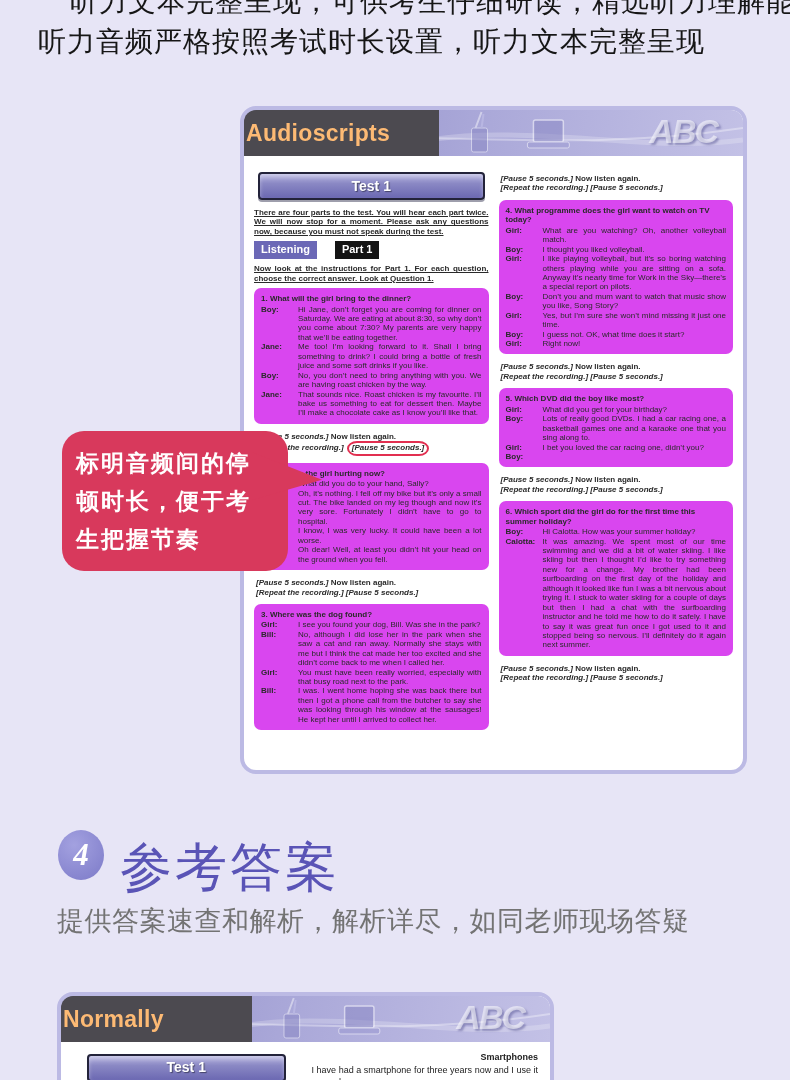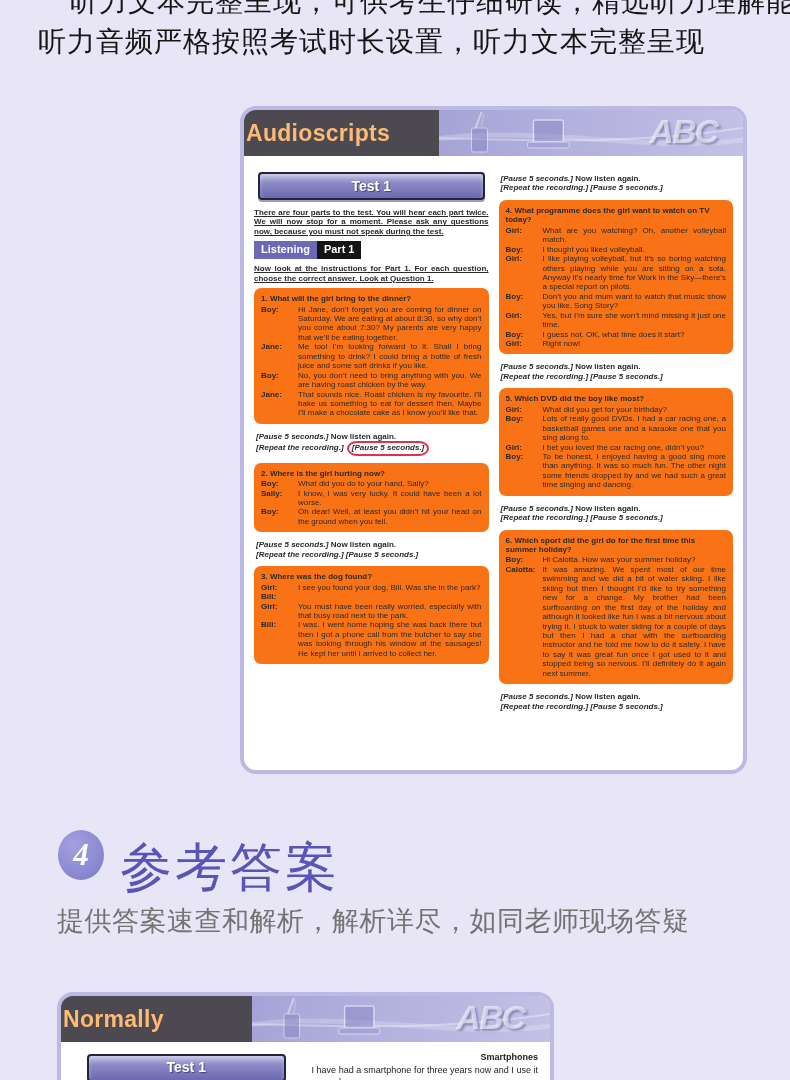--- a/index.html
+++ b/index.html
@@ -24,26 +24,26 @@
                 display:flex;align-items:center;padding-left:2px;box-sizing:border-box;
                 font-size:23px;font-weight:bold;letter-spacing:.3px;}
   .card-content{display:flex;gap:10px;padding:8px 10px;font-size:8px;line-height:1.18;color:#2a2a2a;}
   .col{flex:1;min-width:0;}
 
   .test-btn{height:24px;margin:8px 4px 8px;border-radius:4px;border:2px solid #23233a;
             background:linear-gradient(180deg,#b6b4e0 0%,#8a88c4 40%,#6b68b2 100%);
             color:#fff;font-weight:bold;font-size:14px;display:flex;align-items:center;justify-content:center;
             text-shadow:1px 1px 1px rgba(0,0,0,.45);box-shadow:0 2px 0 rgba(40,40,70,.45), inset 0 3px 4px rgba(255,255,255,.35);}
   .intro,.instructions{font-weight:bold;text-align:justify;margin:0 0 5px;text-decoration:underline;}
-  .badges{display:flex;margin:0 0 5px;}
+  .badges{display:flex;margin:0 0 5px;gap:18px;}
   .badge{color:#fff;font-weight:bold;font-size:11px;padding:2px 7px 3px;}
   .badge-listening{background:#6b68b6;}
   .badge-part{background:#141414;}
 
-  .qbox{background:#f97316;border-radius:7px;padding:6px 7px;margin:0 0 8px;}
+  .qbox{background:#d946ef;border-radius:7px;padding:6px 7px;margin:0 0 8px;}
   .q-title{font-weight:bold;margin-bottom:1px;}
   .turn{display:flex;}
   .spk{width:37px;flex:none;font-weight:bold;}
   .utt{flex:1;text-align:justify;}
 
   .pause{margin:0 2px 7px;font-weight:bold;}
   .it{font-style:italic;}
   .circled{display:inline-block;border:2px solid #e22f50;border-radius:12px/9px;padding:0 3px 1px;margin-left:1px;}
 
   
@@ -133,20 +133,24 @@
         </div>
 
         <div class="qbox">
           <div class="q-title">2. Where is the girl hurting now?</div>
           <div class="turn">
               <span class="spk">Boy:</span>
               <span class="utt">What did you do to your hand, Sally?</span>
             </div>
           <div class="turn">
               <span class="spk">Sally:</span>
+              <span class="utt">Oh, it’s nothing. I fell off my bike but it’s only a small cut. The bike landed on my leg though and now it’s very sore. Fortunately I didn’t have to go to hospital.</span>
+            </div>
+          <div class="turn">
+              <span class="spk">Sally:</span>
               <span class="utt">I know, I was very lucky. It could have been a lot worse.</span>
             </div>
           <div class="turn">
               <span class="spk">Boy:</span>
               <span class="utt">Oh dear! Well, at least you didn’t hit your head on the ground when you fell.</span>
             </div>
         </div>
 
         <div class="pause">
           <div><span class="it">[Pause 5 seconds.]</span> <span>Now listen again.</span></div>
@@ -154,20 +158,21 @@
         </div>
 
         <div class="qbox">
           <div class="q-title">3. Where was the dog found?</div>
           <div class="turn">
               <span class="spk">Girl:</span>
               <span class="utt">I see you found your dog, Bill. Was she in the park?</span>
             </div>
           <div class="turn">
               <span class="spk">Bill:</span>
+              <span class="utt">No, although I did lose her in the park when she saw a cat and ran away. Normally she stays with me but I think the cat made her too excited and she didn’t come back to me when I called her.</span>
             </div>
           <div class="turn">
               <span class="spk">Girl:</span>
               <span class="utt">You must have been really worried, especially with that busy road next to the park.</span>
             </div>
           <div class="turn">
               <span class="spk">Bill:</span>
               <span class="utt">I was. I went home hoping she was back there but then I got a phone call from the butcher to say she was looking through his window at the sausages! He kept her until I arrived to collect her.</span>
             </div>
         </div>
@@ -225,21 +230,20 @@
           <div class="turn">
               <span class="spk">Boy:</span>
               <span class="utt">Lots of really good DVDs. I had a car racing one, a basketball games one and a karaoke one that you sing along to.</span>
             </div>
           <div class="turn">
               <span class="spk">Girl:</span>
               <span class="utt">I bet you loved the car racing one, didn’t you?</span>
             </div>
           <div class="turn">
               <span class="spk">Boy:</span>
-              <span class="utt">To be honest, I enjoyed having a good sing more than anything. It was so much fun. The other night some friends dropped by and we had such a great time singing and dancing.</span>
             </div>
         </div>
 
         <div class="pause">
           <div><span class="it">[Pause 5 seconds.]</span> <span>Now listen again.</span></div>
           <div><span class="it">[Repeat the recording.]</span> <span class="it">[Pause 5 seconds.]</span></div>
         </div>
 
         <div class="qbox">
           <div class="q-title">6. Which sport did the girl do for the first time this summer holiday?</div>
@@ -254,20 +258,24 @@
         </div>
 
         <div class="pause">
           <div><span class="it">[Pause 5 seconds.]</span> <span>Now listen again.</span></div>
           <div><span class="it">[Repeat the recording.]</span> <span class="it">[Pause 5 seconds.]</span></div>
         </div>
       </div>
     </div>
   </div>
 
+  <div class="callout">
+    <div class="callout-tail"></div>
+    <span>标明音频间的停顿时长，便于考生把握节奏</span>
+  </div>
 
   <div class="sec4-circle">4</div>
   <div class="sec4-title">参考答案</div>
   <div class="sec4-sub">提供答案速查和解析，解析详尽，如同老师现场答疑</div>
 
   <div class="book-card card-answers">
     <div class="banner">
       <svg class="banner-art" viewBox="0 0 500 46" preserveAspectRatio="none">
         <path d="M0,40 C150,10 300,48 500,18" stroke="rgba(255,255,255,0.35)" stroke-width="2" fill="none"></path>
         <path d="M120,46 C250,0 380,46 500,30" stroke="rgba(255,255,255,0.22)" stroke-width="5" fill="none"></path>

